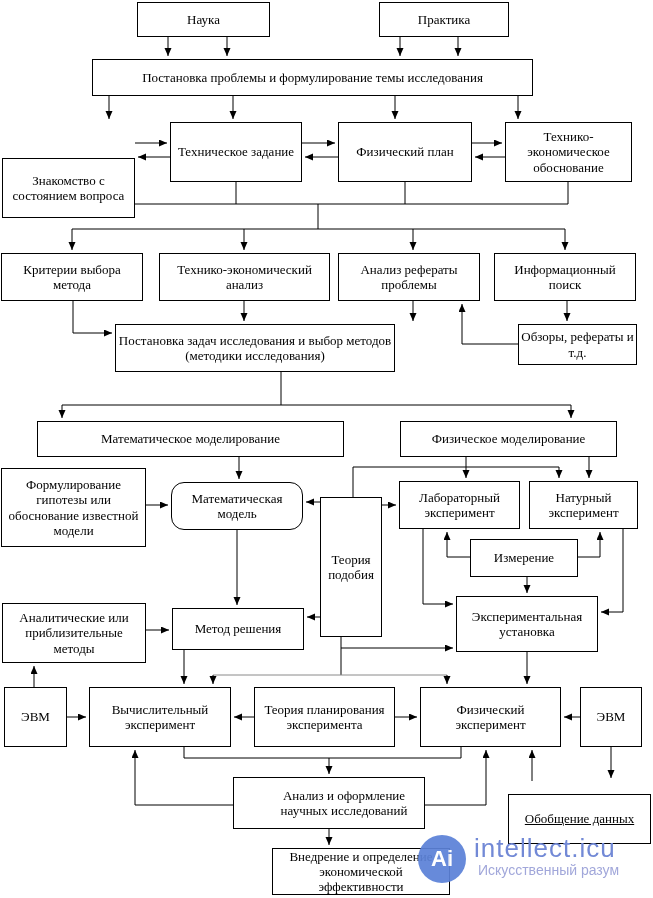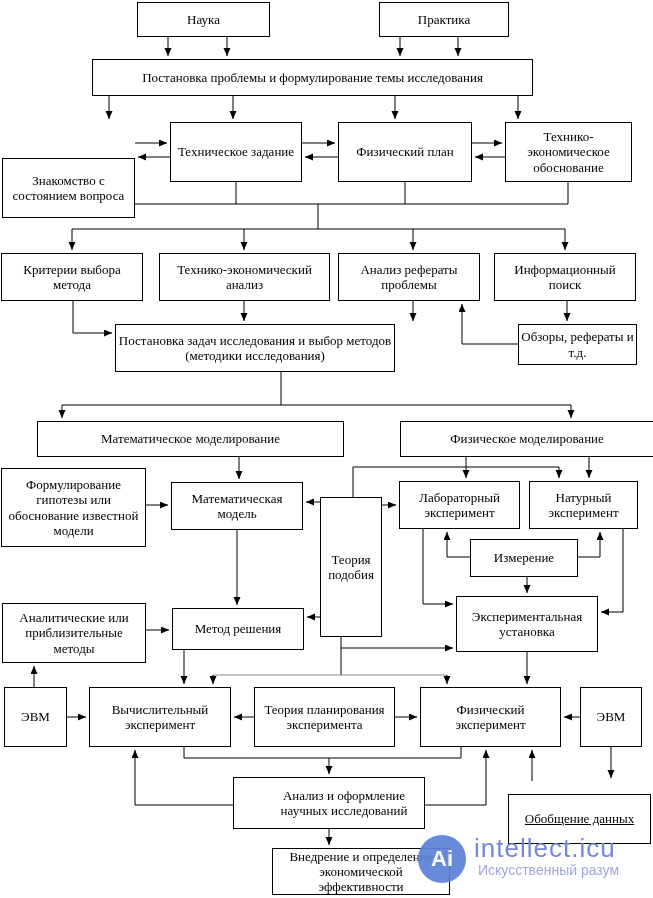--- a/index.html
+++ b/index.html
@@ -161,28 +161,28 @@
   <div class="node" style="left:115px;top:324px;width:280px;height:48px;">
       <span>Постановка задач исследования и выбор методов (методики исследования)</span>
     </div>
   <div class="node" style="left:518px;top:324px;width:119px;height:41px;">
       <span>Обзоры, рефераты и т.д.</span>
     </div>
 
   <div class="node" style="left:1px;top:421px;width:307px;height:36px;margin-left:36px;">
       <span>Математическое моделирование</span>
     </div>
-  <div class="node" style="left:400px;top:421px;width:254px;height:36px;">
+  <div class="node" style="left:400px;top:421px;width:217px;height:36px;">
       <span>Физическое моделирование</span>
     </div>
 
   <div class="node" style="left:1px;top:468px;width:145px;height:79px;">
       <span>Формулирование гипотезы или обоснование известной модели</span>
     </div>
-  <div class="node" style="left:171px;top:482px;width:132px;height:48px;">
+  <div class="node" style="left:171px;top:482px;width:132px;height:48px;border-radius:13px;">
       <span>Математическая модель</span>
     </div>
   <div class="node" style="left:320px;top:497px;width:62px;height:140px;">
       <span>Теория подобия</span>
     </div>
   <div class="node" style="left:399px;top:481px;width:121px;height:48px;">
       <span>Лабораторный эксперимент</span>
     </div>
   <div class="node" style="left:529px;top:481px;width:109px;height:48px;">
       <span>Натурный эксперимент</span>

